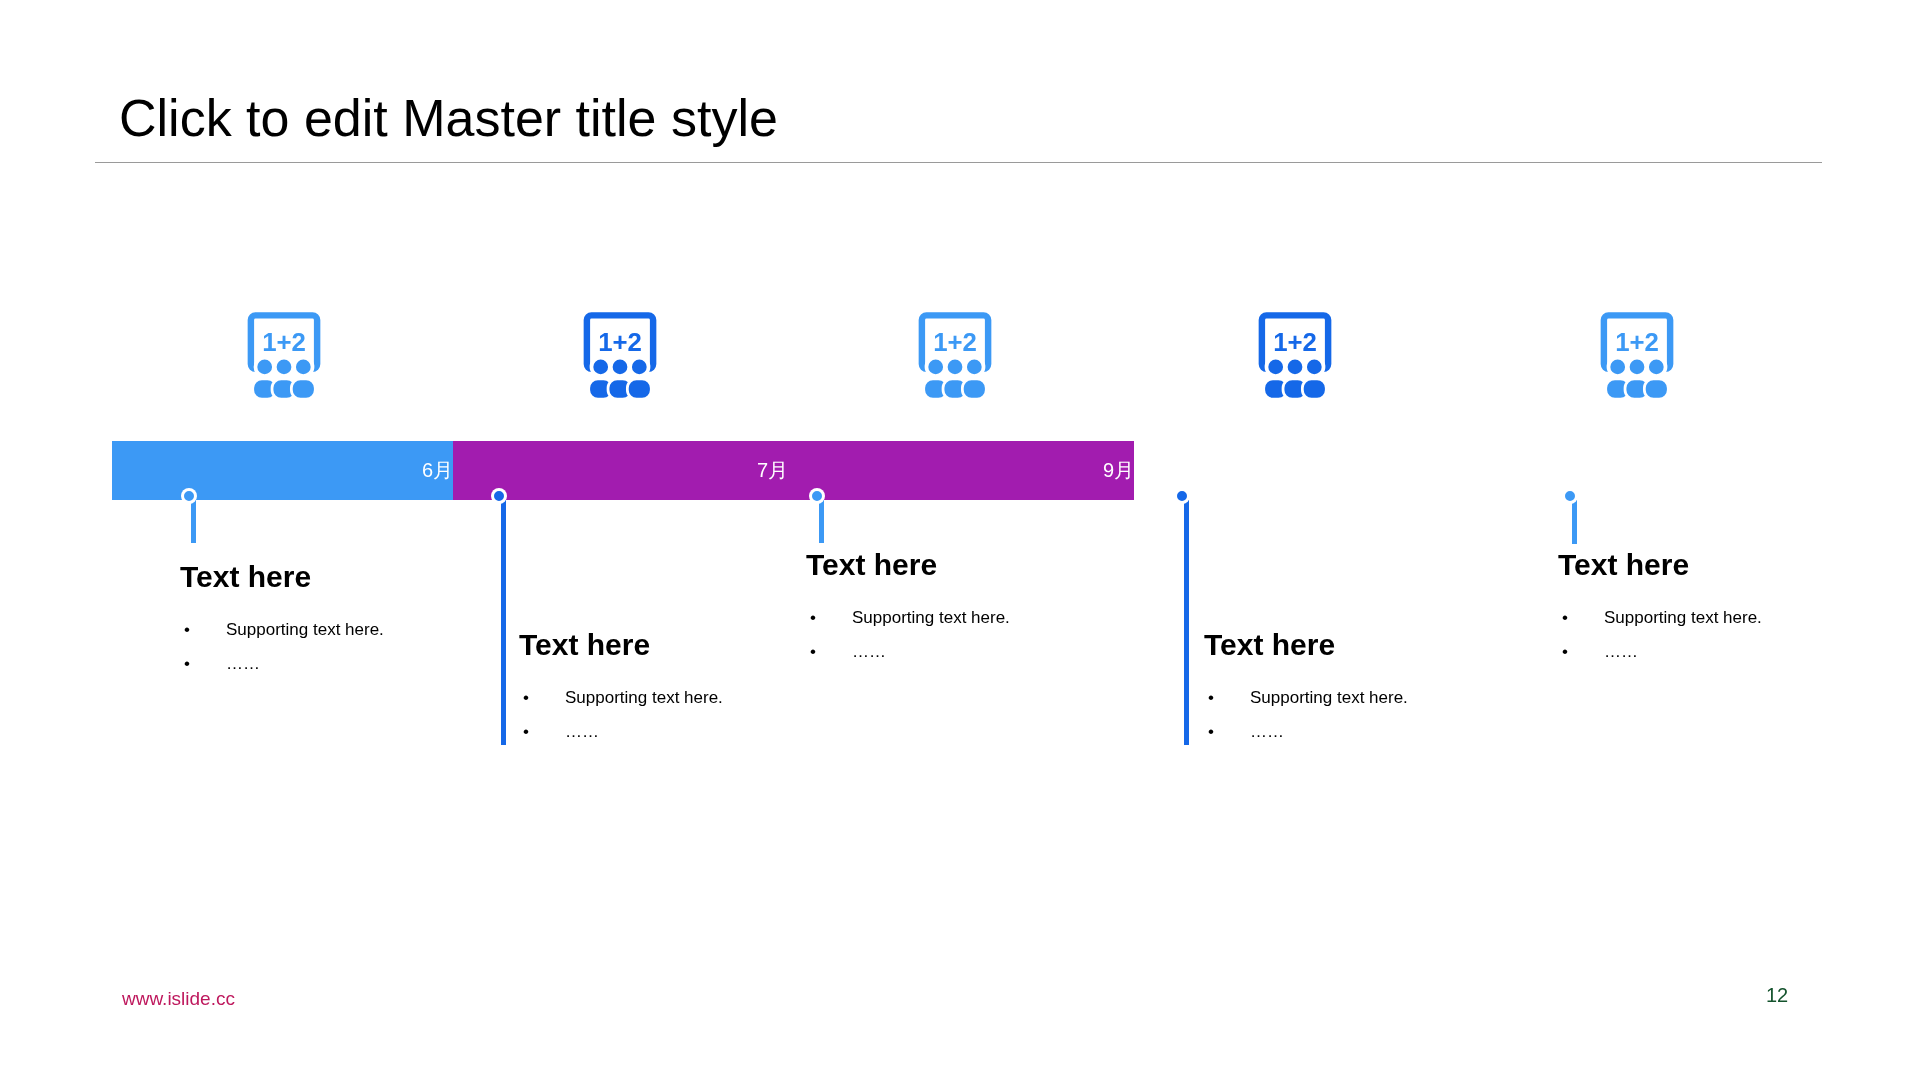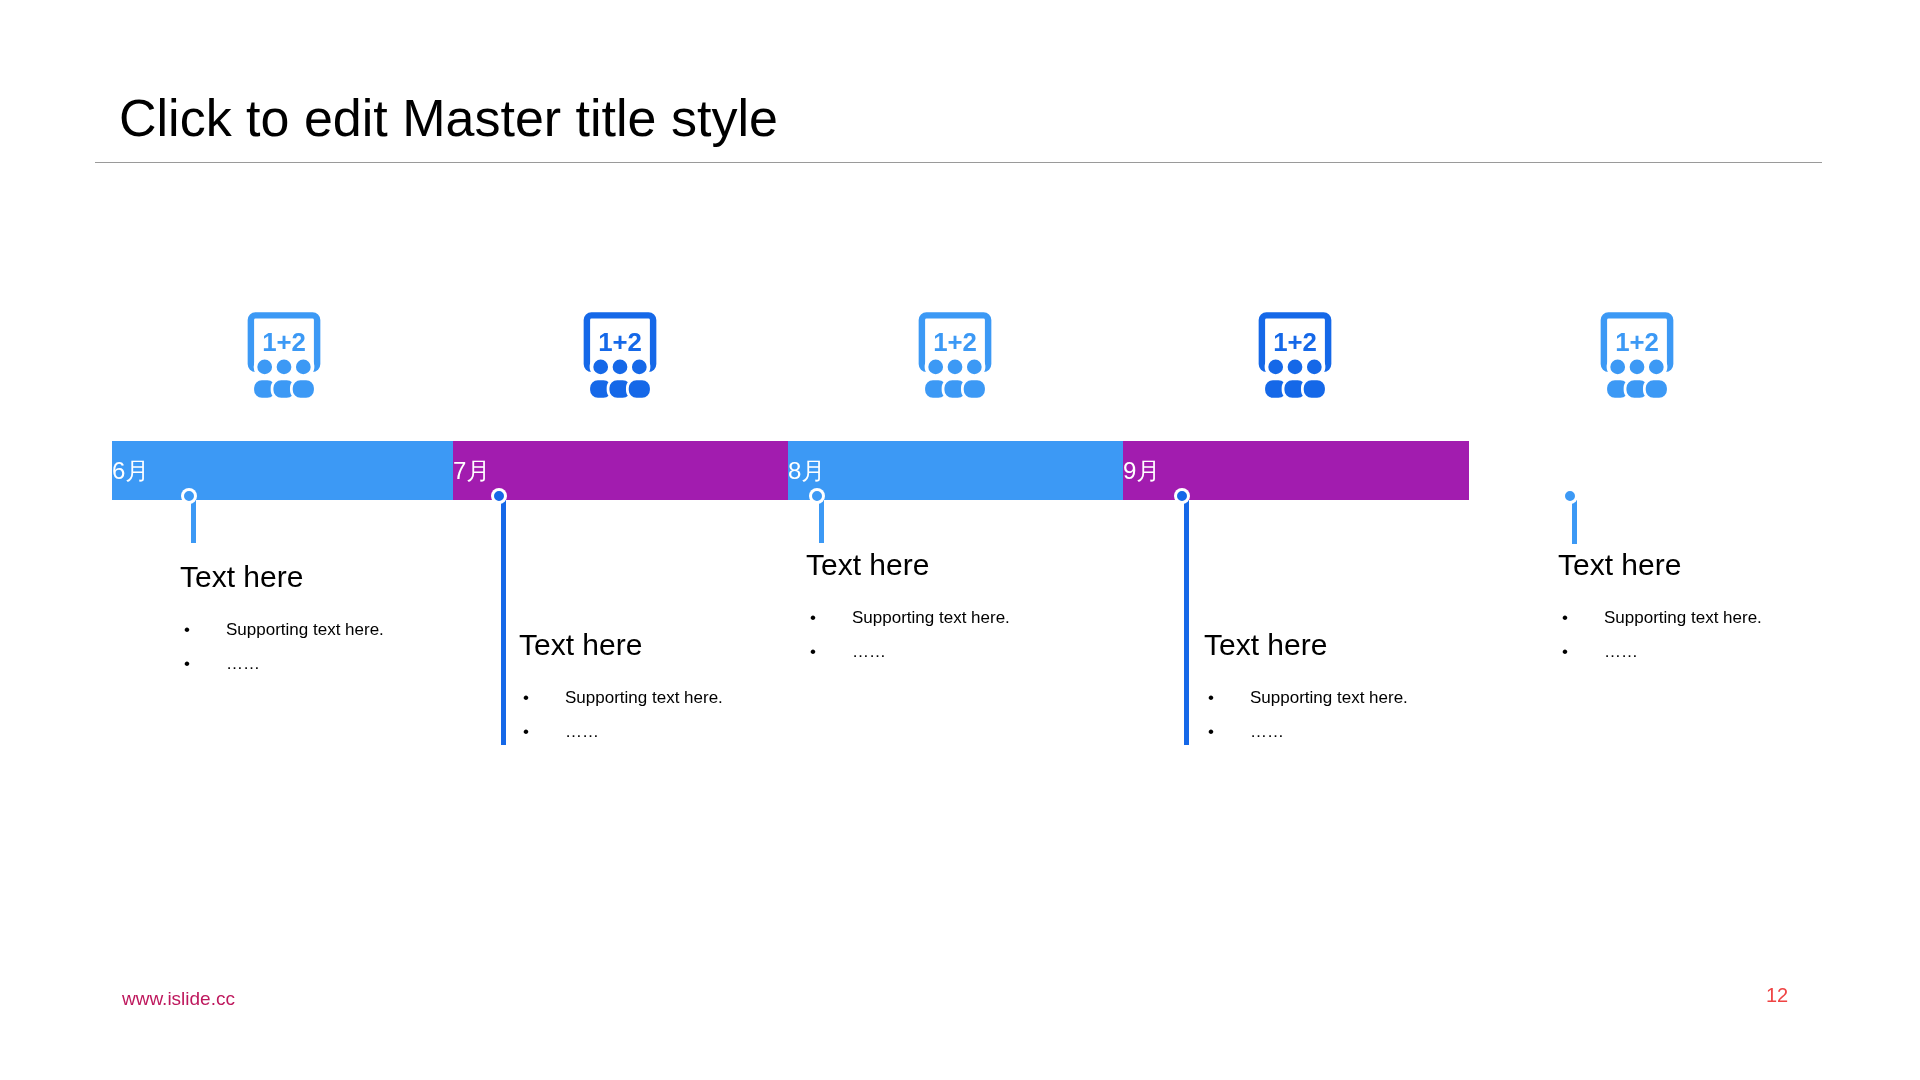--- a/index.html
+++ b/index.html
@@ -24,22 +24,22 @@
   .tl-icon svg { width: 100%; height: 100%; display: block; }
   .ic0 { left: 238px; }
   .ic1 { left: 574px; }
   .ic2 { left: 909px; }
   .ic3 { left: 1249px; }
   .ic4 { left: 1591px; }
 
   
   .bar { position: absolute; left: 112px; top: 441px; height: 59px; display: flex; }
   .seg {
-    height: 59px; display: flex; align-items: center; justify-content: flex-start;
-    color: #ffffff; font-size: 24px; white-space: nowrap;
+    height: 59px; display: flex; align-items: center; justify-content: flex-end;
+    color: #ffffff; font-size: 20px; white-space: nowrap;
   }
   .seg.light { background: #3c99f5; }
   .seg.dark  { background: #a21caf; }
   .seg-6  { width: 341px; }
   .seg-7  { width: 335px; }
   .seg-8  { width: 335px; }
   .seg-9  { width: 346px; }
   .seg-10 { width: 340px; padding-right: 44px;
     clip-path: polygon(0 0, calc(100% - 44px) 0, 100% 50%, calc(100% - 44px) 100%, 0 100%); }
 
@@ -65,39 +65,39 @@
   .dot3 { left: 1176.5px; }
   .dot4 { left: 1564.5px; }
 
   
   .tblock { position: absolute; width: 320px; color: #000000; }
   .tb0 { left: 180px; top: 560px; }
   .tb1 { left: 519px; top: 628px; }
   .tb2 { left: 806px; top: 548px; }
   .tb3 { left: 1204px; top: 628px; }
   .tb4 { left: 1558px; top: 548px; }
-  .tblock h3 { font-size: 30px; font-weight: 400; margin-bottom: 26px; }
+  .tblock h3 { font-size: 30px; font-weight: 700; margin-bottom: 26px; }
   .tblock ul { list-style: none; }
   .tblock li {
     position: relative; font-size: 17px; line-height: 20px;
     padding-left: 46px; margin-bottom: 14px; color: #000000;
   }
   .tblock li::before {
     content: "\2022"; position: absolute; left: 4px; top: 0;
     font-size: 17px; color: #000000;
   }
 
   
   .footer-site {
     position: absolute; left: 122px; top: 988px;
     font-size: 19px; color: #be185d;
   }
   .footer-page {
     position: absolute; left: 1766px; top: 984px;
-    font-size: 20px; color: #ef4444;
+    font-size: 20px; color: #14532d;
   }
 </style>
 </head>
 <body>
 
 <div class="slide">
 
   <div class="title">Click to edit Master title style</div>
   <div class="title-divider"></div>
 
@@ -161,23 +161,20 @@
       <rect x="58" y="73" width="26" height="22" rx="10" fill="#3c99f5" stroke="#ffffff" stroke-width="3"></rect>
     </svg>
   </div>
 
   <div class="bar">
     <div class="seg light seg-6">
       <span>6月</span>
     </div>
     <div class="seg dark seg-7">
       <span>7月</span>
-    </div>
-    <div class="seg light seg-8">
-      <span>8月</span>
     </div>
     <div class="seg dark seg-9">
       <span>9月</span>
     </div>
   </div>
 
   <div class="conn-line light line0"></div>
   <div class="conn-line dark line1"></div>
   <div class="conn-line light line2"></div>
   <div class="conn-line dark line3"></div>

